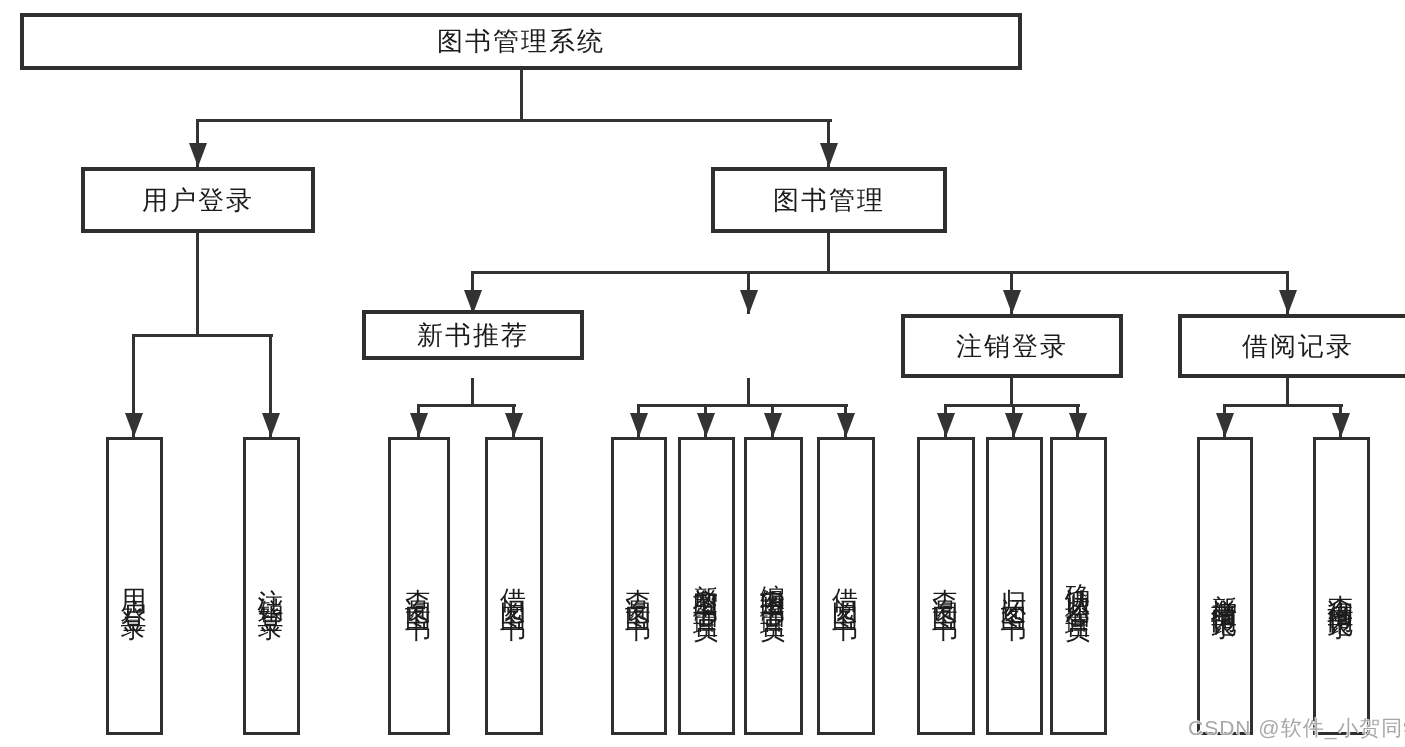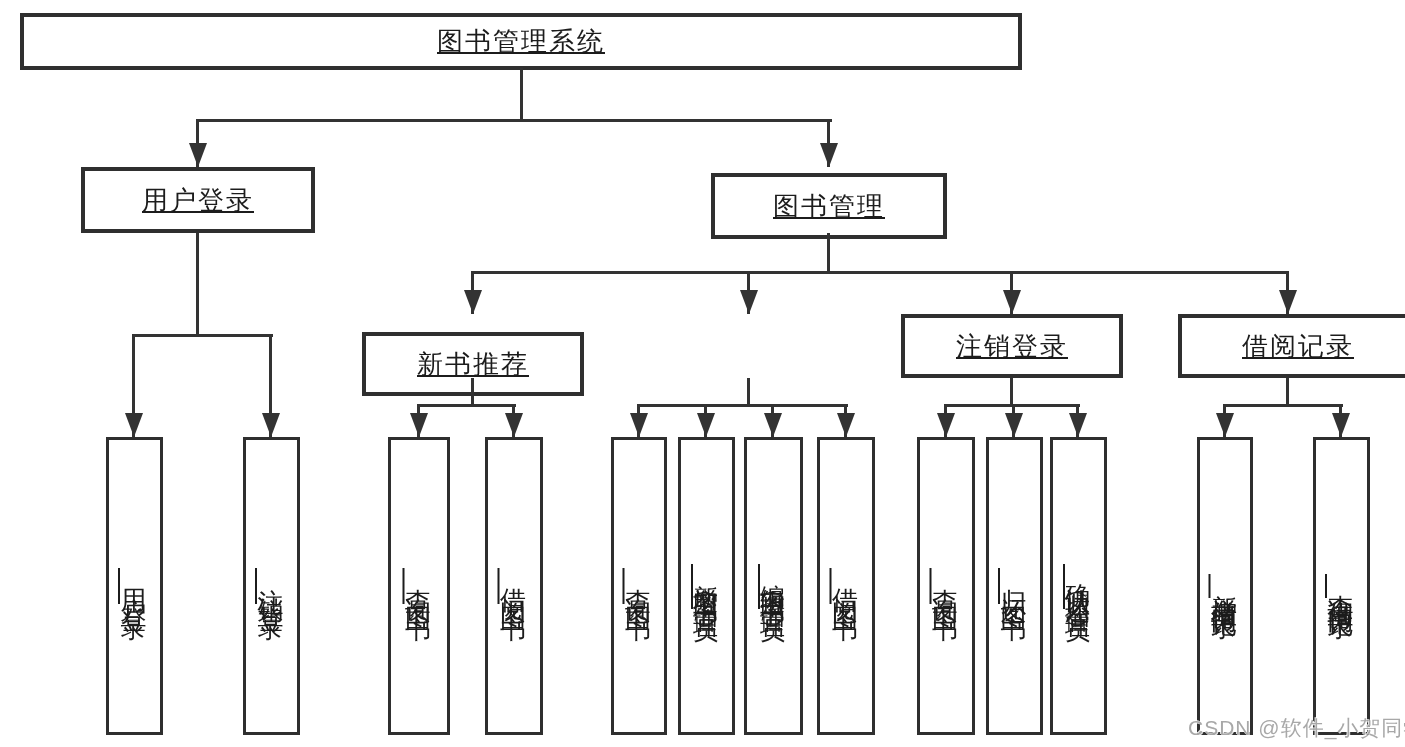--- a/index.html
+++ b/index.html
@@ -16,21 +16,20 @@
     position: absolute;
     box-sizing: border-box;
     border: 4px solid #2f2f2f;
     background: #ffffff;
     display: flex;
     align-items: center;
     justify-content: center;
     font-size: 26px;
     letter-spacing: 2px;
     white-space: nowrap;
-    text-decoration: underline;
   }
   .leaf { border-width: 3px; letter-spacing: 0; }
   .vtext {
     writing-mode: vertical-lr;
     white-space: pre;
   }
   .sp4 { letter-spacing: 9px; }
   .sp6 { letter-spacing: 4px; }
   .sp9 { letter-spacing: 5px; font-size: 25px; }
   .vline, .hline { position: absolute; background: #333333; }
@@ -66,36 +65,36 @@
   <div class="vline" style="left:520px;top:68px;height:52px"></div>
   <div class="hline" style="left:196px;top:119px;width:636px"></div>
   <div class="vline" style="left:196px;top:119px;height:48px"></div>
   <div class="arrow" style="left:189px;top:143px"></div>
   <div class="vline" style="left:827px;top:119px;height:48px"></div>
   <div class="arrow" style="left:820px;top:143px"></div>
 
   <div class="box" style="left:81px;top:167px;width:234px;height:66px">
     <span>用户登录</span>
   </div>
-  <div class="box" style="left:711px;top:173px;width:236px;height:66px">
+  <div class="box" style="left:711px;top:167px;width:236px;height:66px">
     <span>图书管理</span>
   </div>
 
   <div class="vline" style="left:827px;top:233px;height:41px"></div>
   <div class="hline" style="left:471px;top:271px;width:818px"></div>
   <div class="vline" style="left:471px;top:271px;height:43px"></div>
   <div class="arrow" style="left:464px;top:290px"></div>
   <div class="vline" style="left:747px;top:271px;height:43px"></div>
   <div class="arrow" style="left:740px;top:290px"></div>
   <div class="vline" style="left:1010px;top:271px;height:43px"></div>
   <div class="arrow" style="left:1003px;top:290px"></div>
   <div class="vline" style="left:1286px;top:271px;height:43px"></div>
   <div class="arrow" style="left:1279px;top:290px"></div>
 
-  <div class="box" style="left:362px;top:332px;width:222px;height:64px">
+  <div class="box" style="left:362px;top:310px;width:222px;height:50px">
     <span>新书推荐</span>
   </div>
   <div class="box" style="left:901px;top:314px;width:222px;height:64px">
     <span>注销登录</span>
   </div>
   <div class="box" style="left:1178px;top:314px;width:240px;height:64px">
     <span>借阅记录</span>
   </div>
 
   <div class="vline" style="left:196px;top:233px;height:104px"></div>

